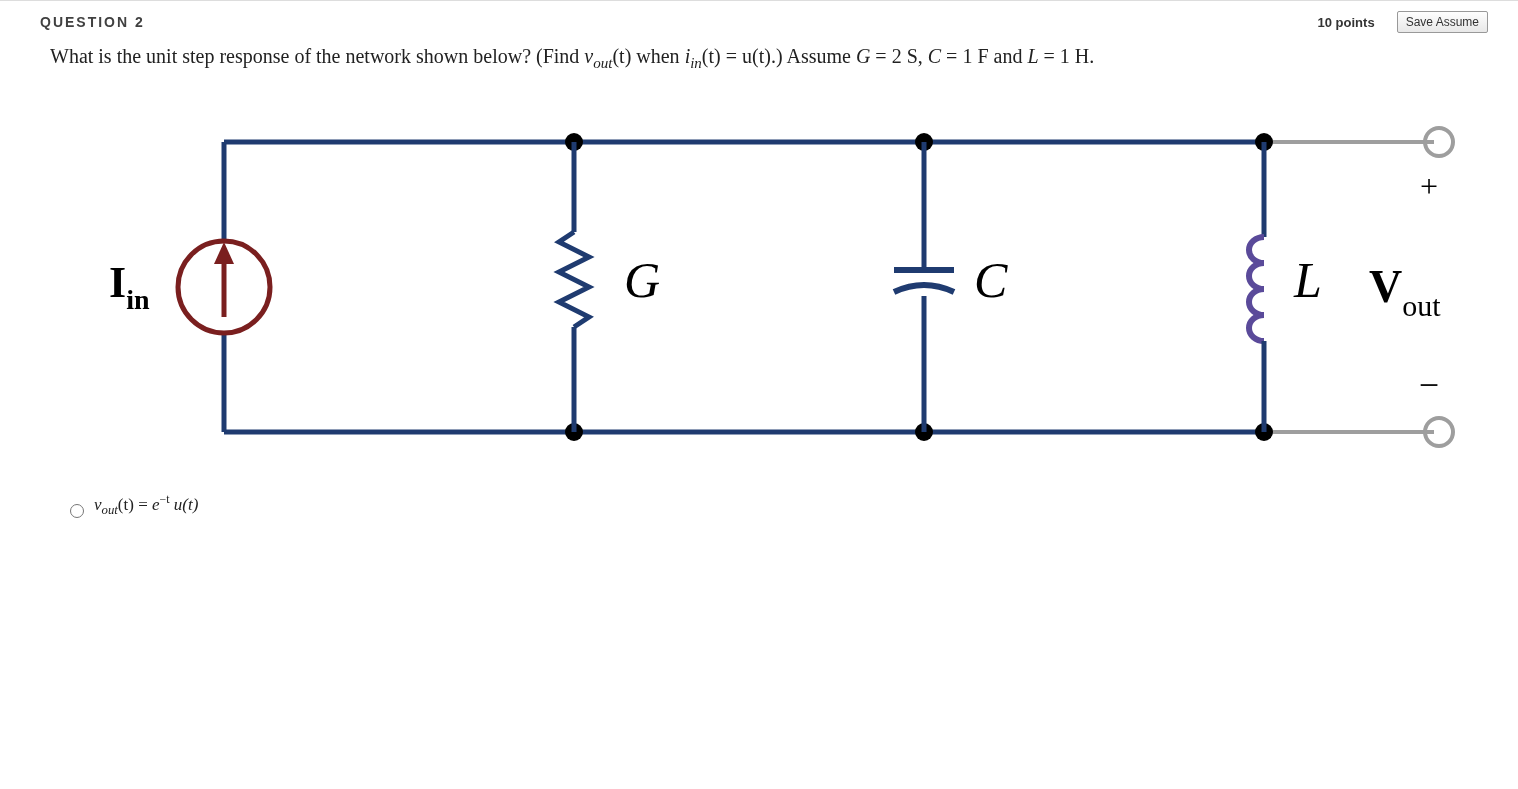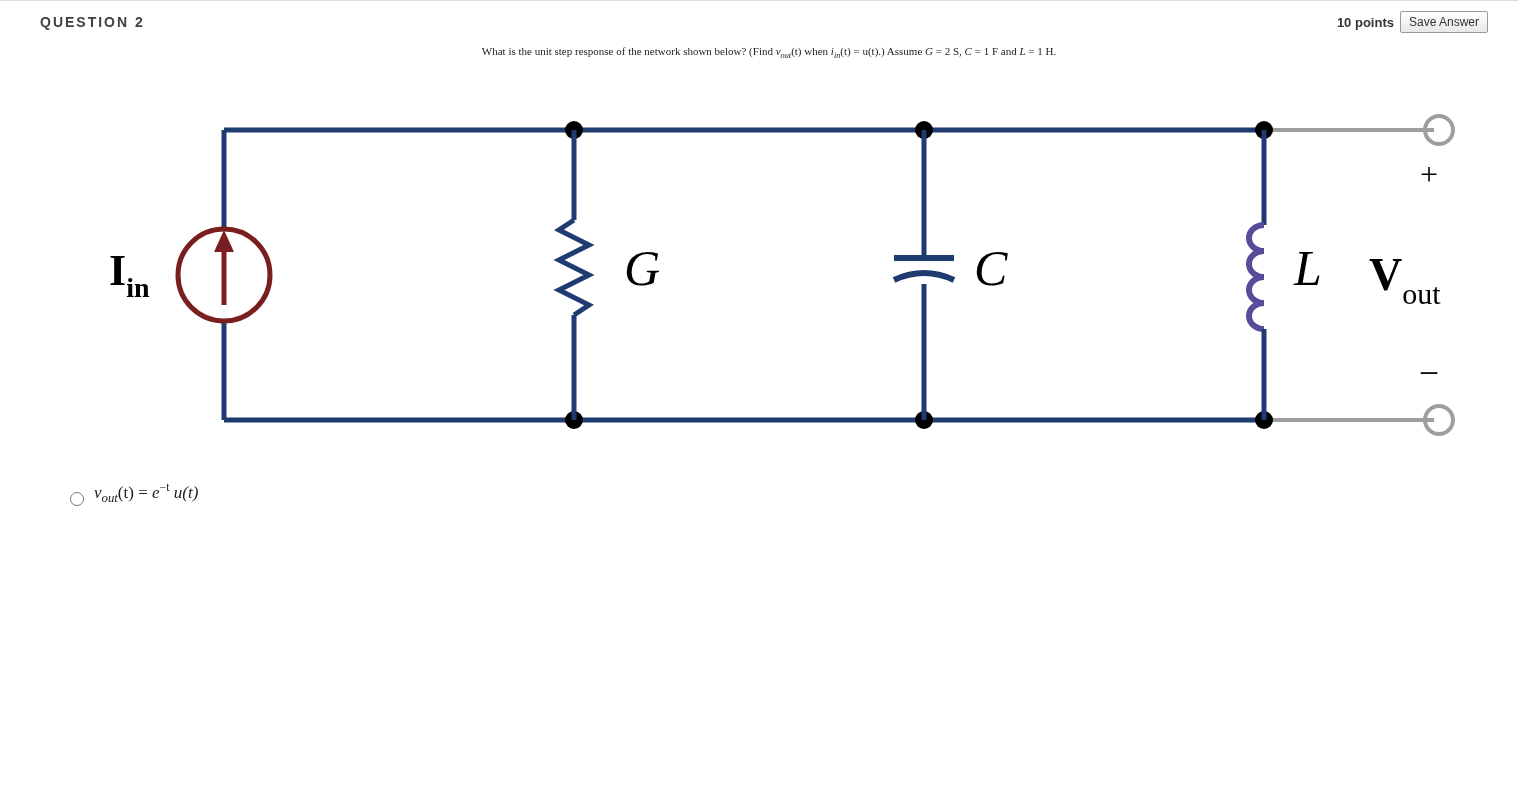--- a/index.html
+++ b/index.html
@@ -25,43 +25,42 @@
     }
     .question-title {
       font-size: 14px;
       font-weight: bold;
       letter-spacing: 2px;
       color: #404040;
     }
     .header-right {
       display: flex;
       align-items: center;
-      gap: 6px;
+      gap: 22px;
     }
     .points-label {
       font-size: 13px;
       font-weight: bold;
       color: #333;
     }
     .save-button {
       font-size: 12px;
       padding: 3px 8px;
       border: 1px solid #999;
       background: linear-gradient(#fefefe, #e8e8e8);
       border-radius: 2px;
       color: #333;
       cursor: pointer;
     }
     .question-prompt {
       font-family: "Times New Roman", Times, serif;
-      font-size: 11px;
+      font-size: 20px;
       color: #222;
       margin-left: 10px;
       margin-bottom: 8px;
-      text-align: center;
     }
     .sub-italic {
       font-style: italic;
     }
     .subscript {
       vertical-align: sub;
       font-size: 0.75em;
       font-style: italic;
     }
     .circuit-wrap {
@@ -109,21 +108,21 @@
   </style>
 </head>
 <body>
 
 <div class="question-container">
 
   <div class="question-header">
     <div class="question-title">QUESTION 2</div>
     <div class="header-right">
       <span class="points-label">10 points</span>
-      <button class="save-button">Save Answer</button>
+      <button class="save-button">Save Assume</button>
     </div>
   </div>
 
   <div class="question-prompt">
     <span>What is the unit step response of the network shown below?  (Find </span><span class="sub-italic">v</span><span class="subscript">out</span><span>(t) when </span><span class="sub-italic">i</span><span class="subscript">in</span><span>(t) = u(t).)  Assume </span><span class="sub-italic">G</span><span> = 2 S, </span><span class="sub-italic">C</span><span> = 1 F and </span><span class="sub-italic">L</span><span> = 1 H.</span>
   </div>
 
   <div class="circuit-wrap">
     <svg class="circuit-svg" viewBox="0 0 1400 380">
 

